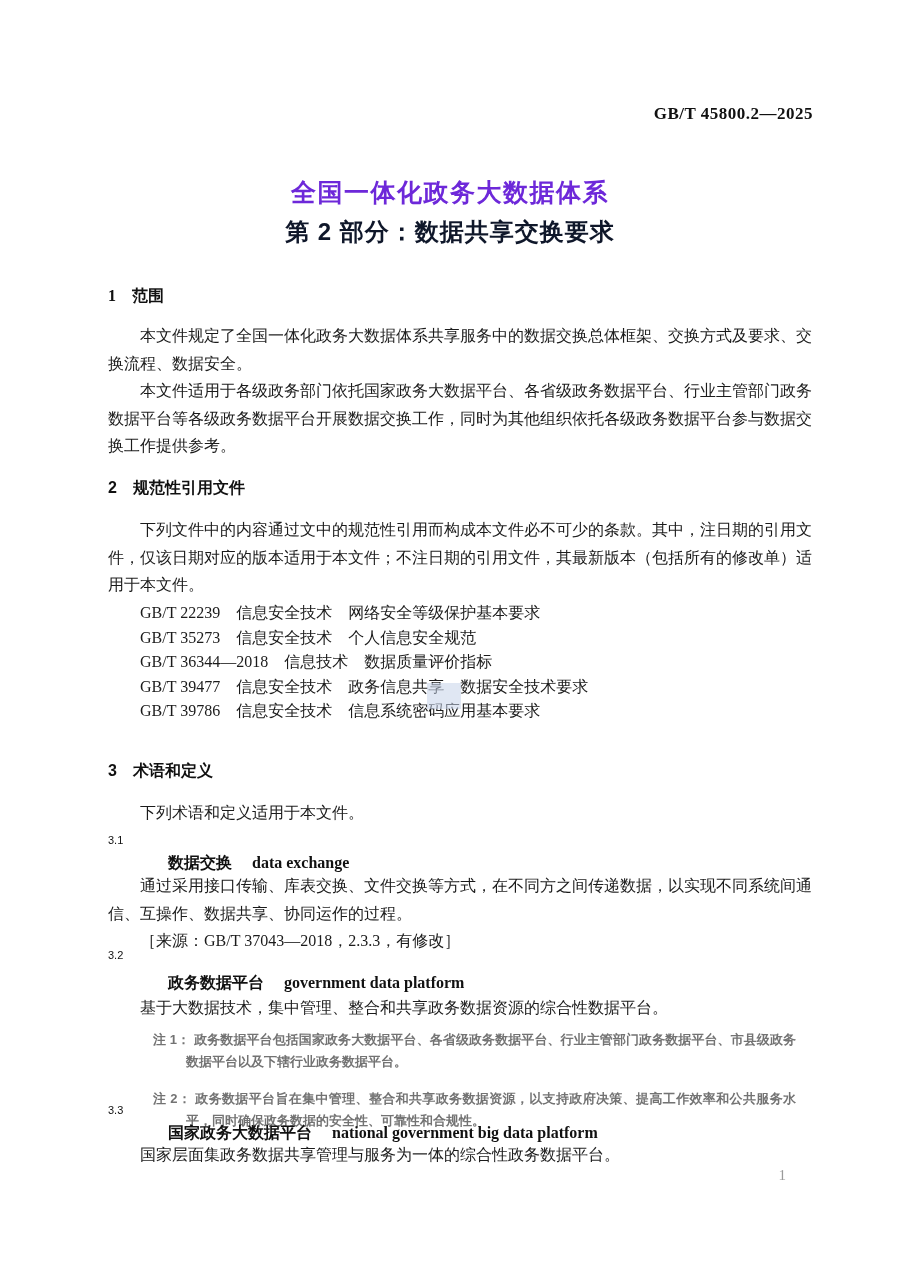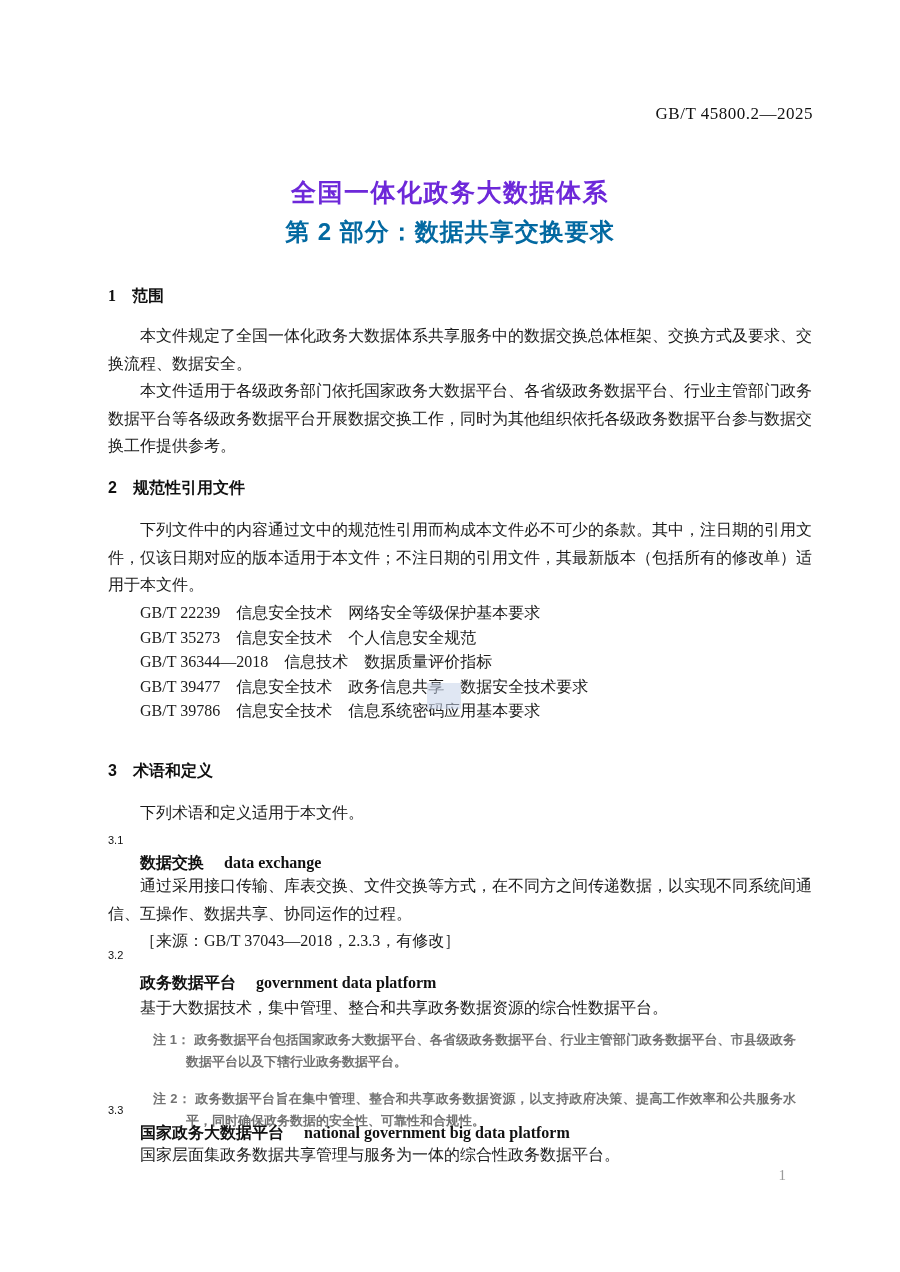--- a/index.html
+++ b/index.html
@@ -6,46 +6,46 @@
   .page{
     position:relative;width:900px;height:1272px;margin:0 auto;
     background:#ffffff;overflow:hidden;
     font-family:"Liberation Serif","DejaVu Serif",serif;
     color:#1b1b1b;font-size:16px;
   }
   .abs{position:absolute;left:108px;width:704px;}
   .doc-number{
     position:absolute;top:104px;right:87px;
     font-family:"Liberation Serif","DejaVu Serif",serif;
-    font-weight:normal;font-size:17px;letter-spacing:0.5px;color:#111;
+    font-weight:bold;font-size:17px;letter-spacing:0.5px;color:#111;
   }
   .title-block{position:absolute;top:176px;left:0;width:900px;text-align:center;}
   .title-line1{
     font-family:"Liberation Sans","DejaVu Sans",sans-serif;
     font-weight:bold;font-size:25px;letter-spacing:1.5px;line-height:32px;color:#6d28d9;
   }
   .title-line2{
     font-family:"Liberation Sans","DejaVu Sans",sans-serif;
-    font-weight:bold;font-size:24px;letter-spacing:1px;line-height:30px;margin-top:9px;color:#0369a1;
+    font-weight:bold;font-size:24px;letter-spacing:1px;line-height:30px;margin-top:9px;color:#0f172a;
   }
   .clause-heading{
     font-family:"Liberation Sans","DejaVu Sans",sans-serif;
     font-weight:bold;font-size:16px;line-height:20px;color:#111;margin:0;
   }
   .para{
     margin:0;line-height:27.5px;text-align:justify;text-justify:inter-ideograph;
     text-indent:2em;
   }
   .ref-line{margin:0;line-height:24.5px;padding-left:2em;white-space:nowrap;}
   .term-num{
     font-family:"Liberation Sans","DejaVu Sans",sans-serif;
     font-size:11px;line-height:18px;margin:0;color:#111;
   }
   .term-line{margin:0;padding-left:2em;line-height:20px;font-weight:bold;color:#111;}
-  .term-zh{font-family:"Liberation Sans","DejaVu Sans",sans-serif;font-size:16px;margin-right:20px;}
+  .term-zh{font-family:"Liberation Sans","DejaVu Sans",sans-serif;font-size:16px;margin-right:20px;margin-left:28px;}
   .term-en{font-family:"Liberation Serif","DejaVu Serif",serif;font-size:16px;}
   .note{
     margin:16px;font-size:13px;line-height:21.5px;color:#737373;
     padding-left:62px;text-indent:-33px;text-align:justify;text-justify:inter-ideograph;font-weight:bold;
   }
   .note-label{font-family:"Liberation Sans","DejaVu Sans",sans-serif;margin-right:4px;}
   .page-number{
     position:absolute;top:1166px;right:114px;
     font-size:15px;color:#9a9a9a;line-height:18px;
   }

